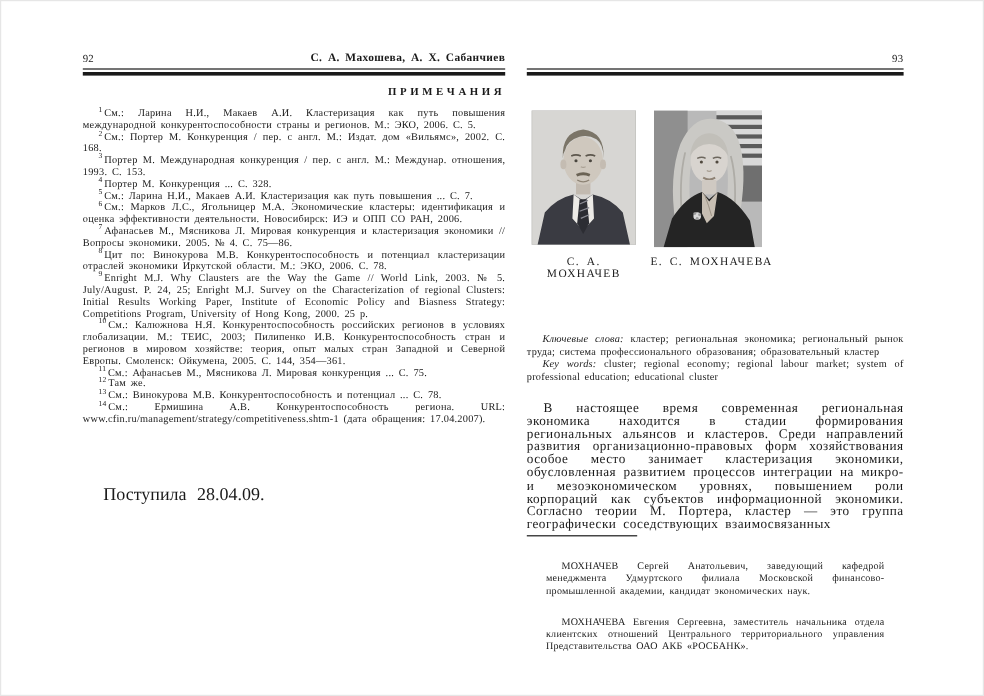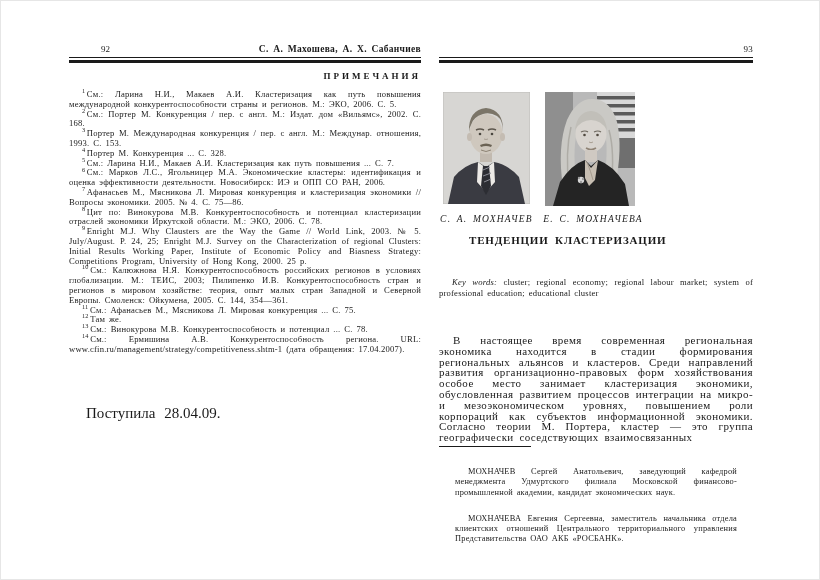--- a/index.html
+++ b/index.html
@@ -6,36 +6,36 @@
   .canvas{
     position:relative;width:820px;height:580px;background:#ffffff;
     font-family:"Liberation Serif","DejaVu Serif",serif;color:#1a1a1a;
     overflow:hidden;border:1px solid #e6e6e6;box-sizing:border-box;
   }
   .page{position:absolute;top:0;height:580px;}
   #page-left{left:68px;width:352px;}
   #page-right{left:438px;width:314px;}
 
   .page-header{position:absolute;top:43px;left:0;right:0;font-size:9.5px;line-height:11px;}
-  .pageno{font-size:9px;margin-left:32px;}
+  .pageno{font-size:9px;}
   .running-head{float:right;font-weight:bold;word-spacing:2px;letter-spacing:.3px;}
   .dbl-rule{position:absolute;top:56px;left:0;right:0;height:7px;border-top:1.2px solid #1a1a1a;}
   .dbl-rule::after{content:"";position:absolute;left:0;right:0;top:2.2px;height:2.8px;background:#1a1a1a;}
 
   .section-title{position:absolute;top:70px;left:0;right:0;text-align:right;
     font-weight:bold;font-size:9px;letter-spacing:3px;}
   .notes{position:absolute;top:89px;left:0;right:0;font-size:8.6px;line-height:9.8px;
     text-align:justify;letter-spacing:.2px;word-spacing:1.6px;}
   .notes p{margin:0;text-indent:13px;}
   .notes sup{font-size:6.3px;line-height:0;margin-right:1.5px;}
   .received{position:absolute;top:404px;left:17px;font-size:15px;word-spacing:5px;}
 
   .photos{position:absolute;top:91px;left:4px;display:flex;gap:15px;}
   .photo{display:block;}
-  .authors{position:absolute;top:213px;left:0;display:flex;gap:8px;font-style:italic;
+  .authors{position:absolute;top:213px;left:0;display:flex;gap:8px;
     font-size:9.5px;letter-spacing:1.2px;word-spacing:2px;}
   .authors .an{display:inline-block;text-align:center;}
   .authors .an1{width:95px;}
   .authors .an2{width:102px;}
 
   .article-title{position:absolute;top:233px;left:30px;right:0;font-weight:bold;
     font-size:11px;line-height:13px;letter-spacing:.8px;word-spacing:3px;}
   .article-title span{display:block;}
 
   .keywords{position:absolute;top:276px;left:0;right:0;font-size:8.6px;line-height:10.5px;
@@ -145,24 +145,24 @@
         <circle cx="36" cy="90" r="1.2" fill="#9c9c9c"></circle>
       </svg>
     </div>
 
     <div class="authors">
       <span class="an an1">С. А. МОХНАЧЕВ</span>
       <span class="an an2">Е. С. МОХНАЧЕВА</span>
     </div>
 
     <div class="article-title">
-      <span>ТЕНДЕНЦИИ КЛАСТЕРИЗАЦИИ</span>
     </div>
 
     <div class="keywords">
+      <p><i>Ключевые слова:</i> <span>кластер; региональная экономика; региональный рынок труда; система профессионального образования; образовательный кластер</span></p>
       <p><i>Key words:</i> <span>cluster; regional economy; regional labour market; system of professional education; educational cluster</span></p>
     </div>
 
     <div class="body-text">
       <p>В настоящее время современная региональная экономика находится в стадии формирования региональных альянсов и кластеров. Среди направлений развития организационно-правовых форм хозяйствования особое место занимает кластеризация экономики, обусловленная развитием процессов интеграции на микро- и мезоэкономическом уровнях, повышением роли корпораций как субъектов информационной экономики. Согласно теории М. Портера, кластер — это группа географически соседствующих взаимосвязанных</p>
     </div>
 
     <div class="footnote-rule"></div>
 
     <div class="author-notes">

